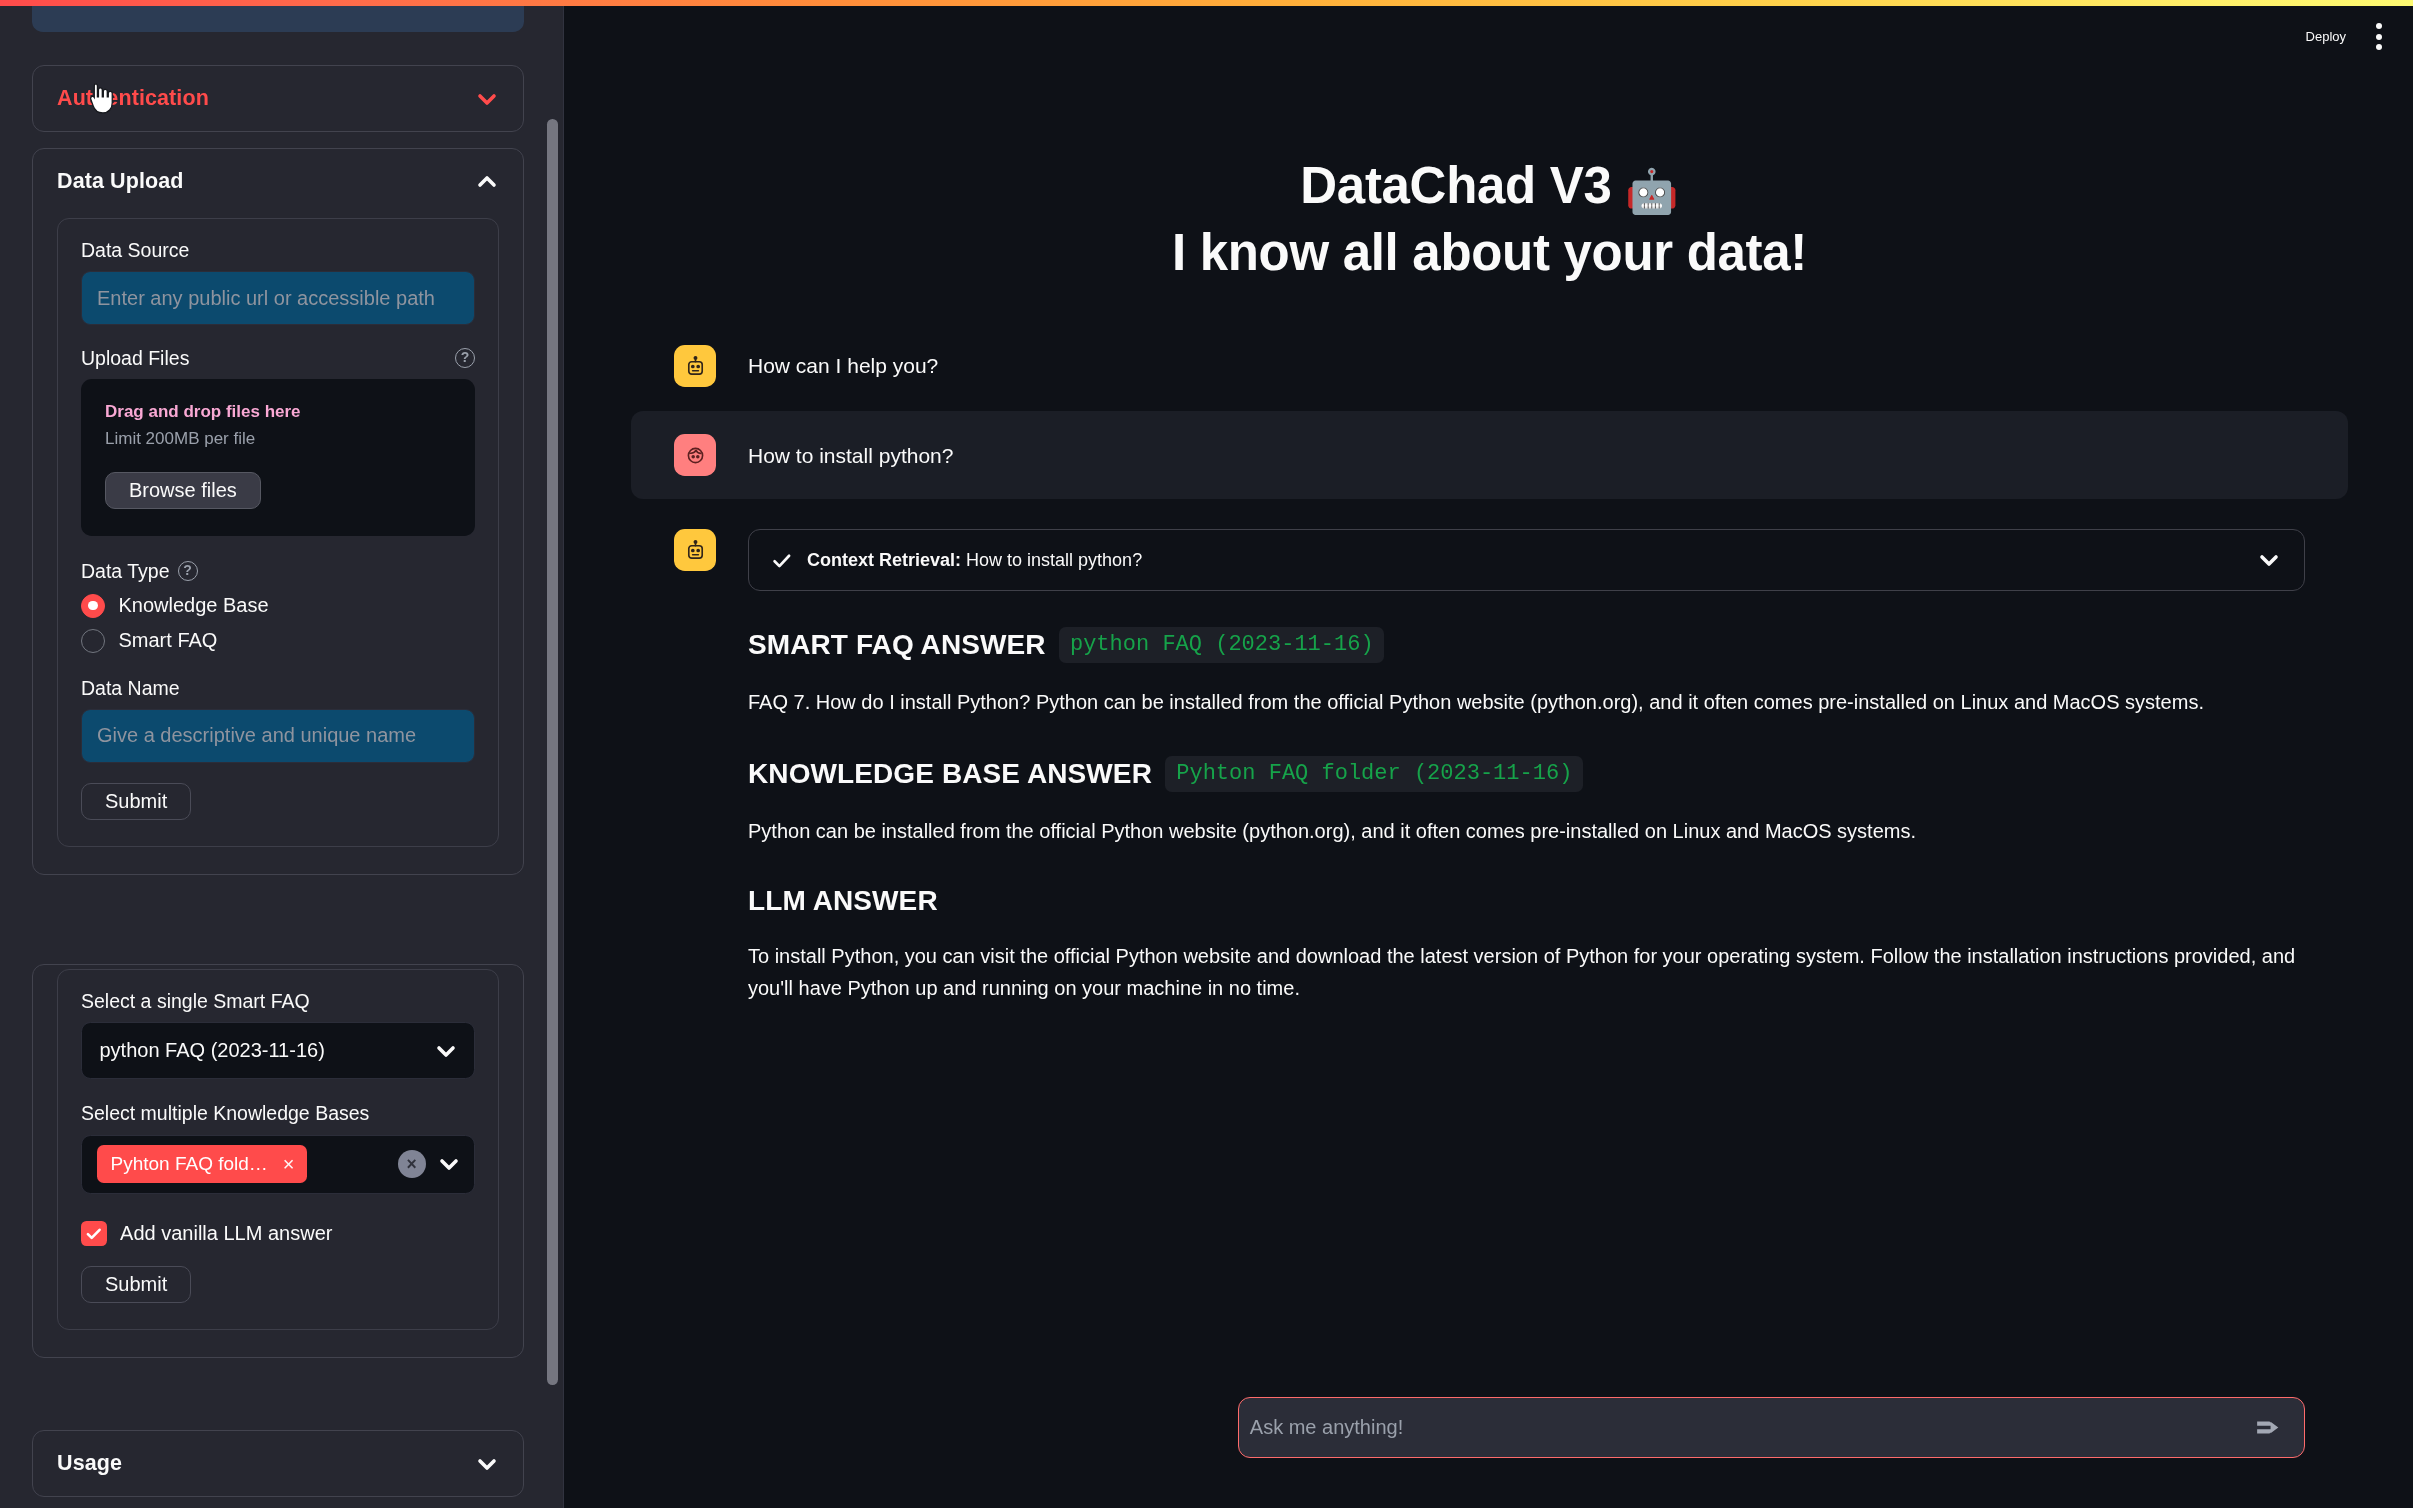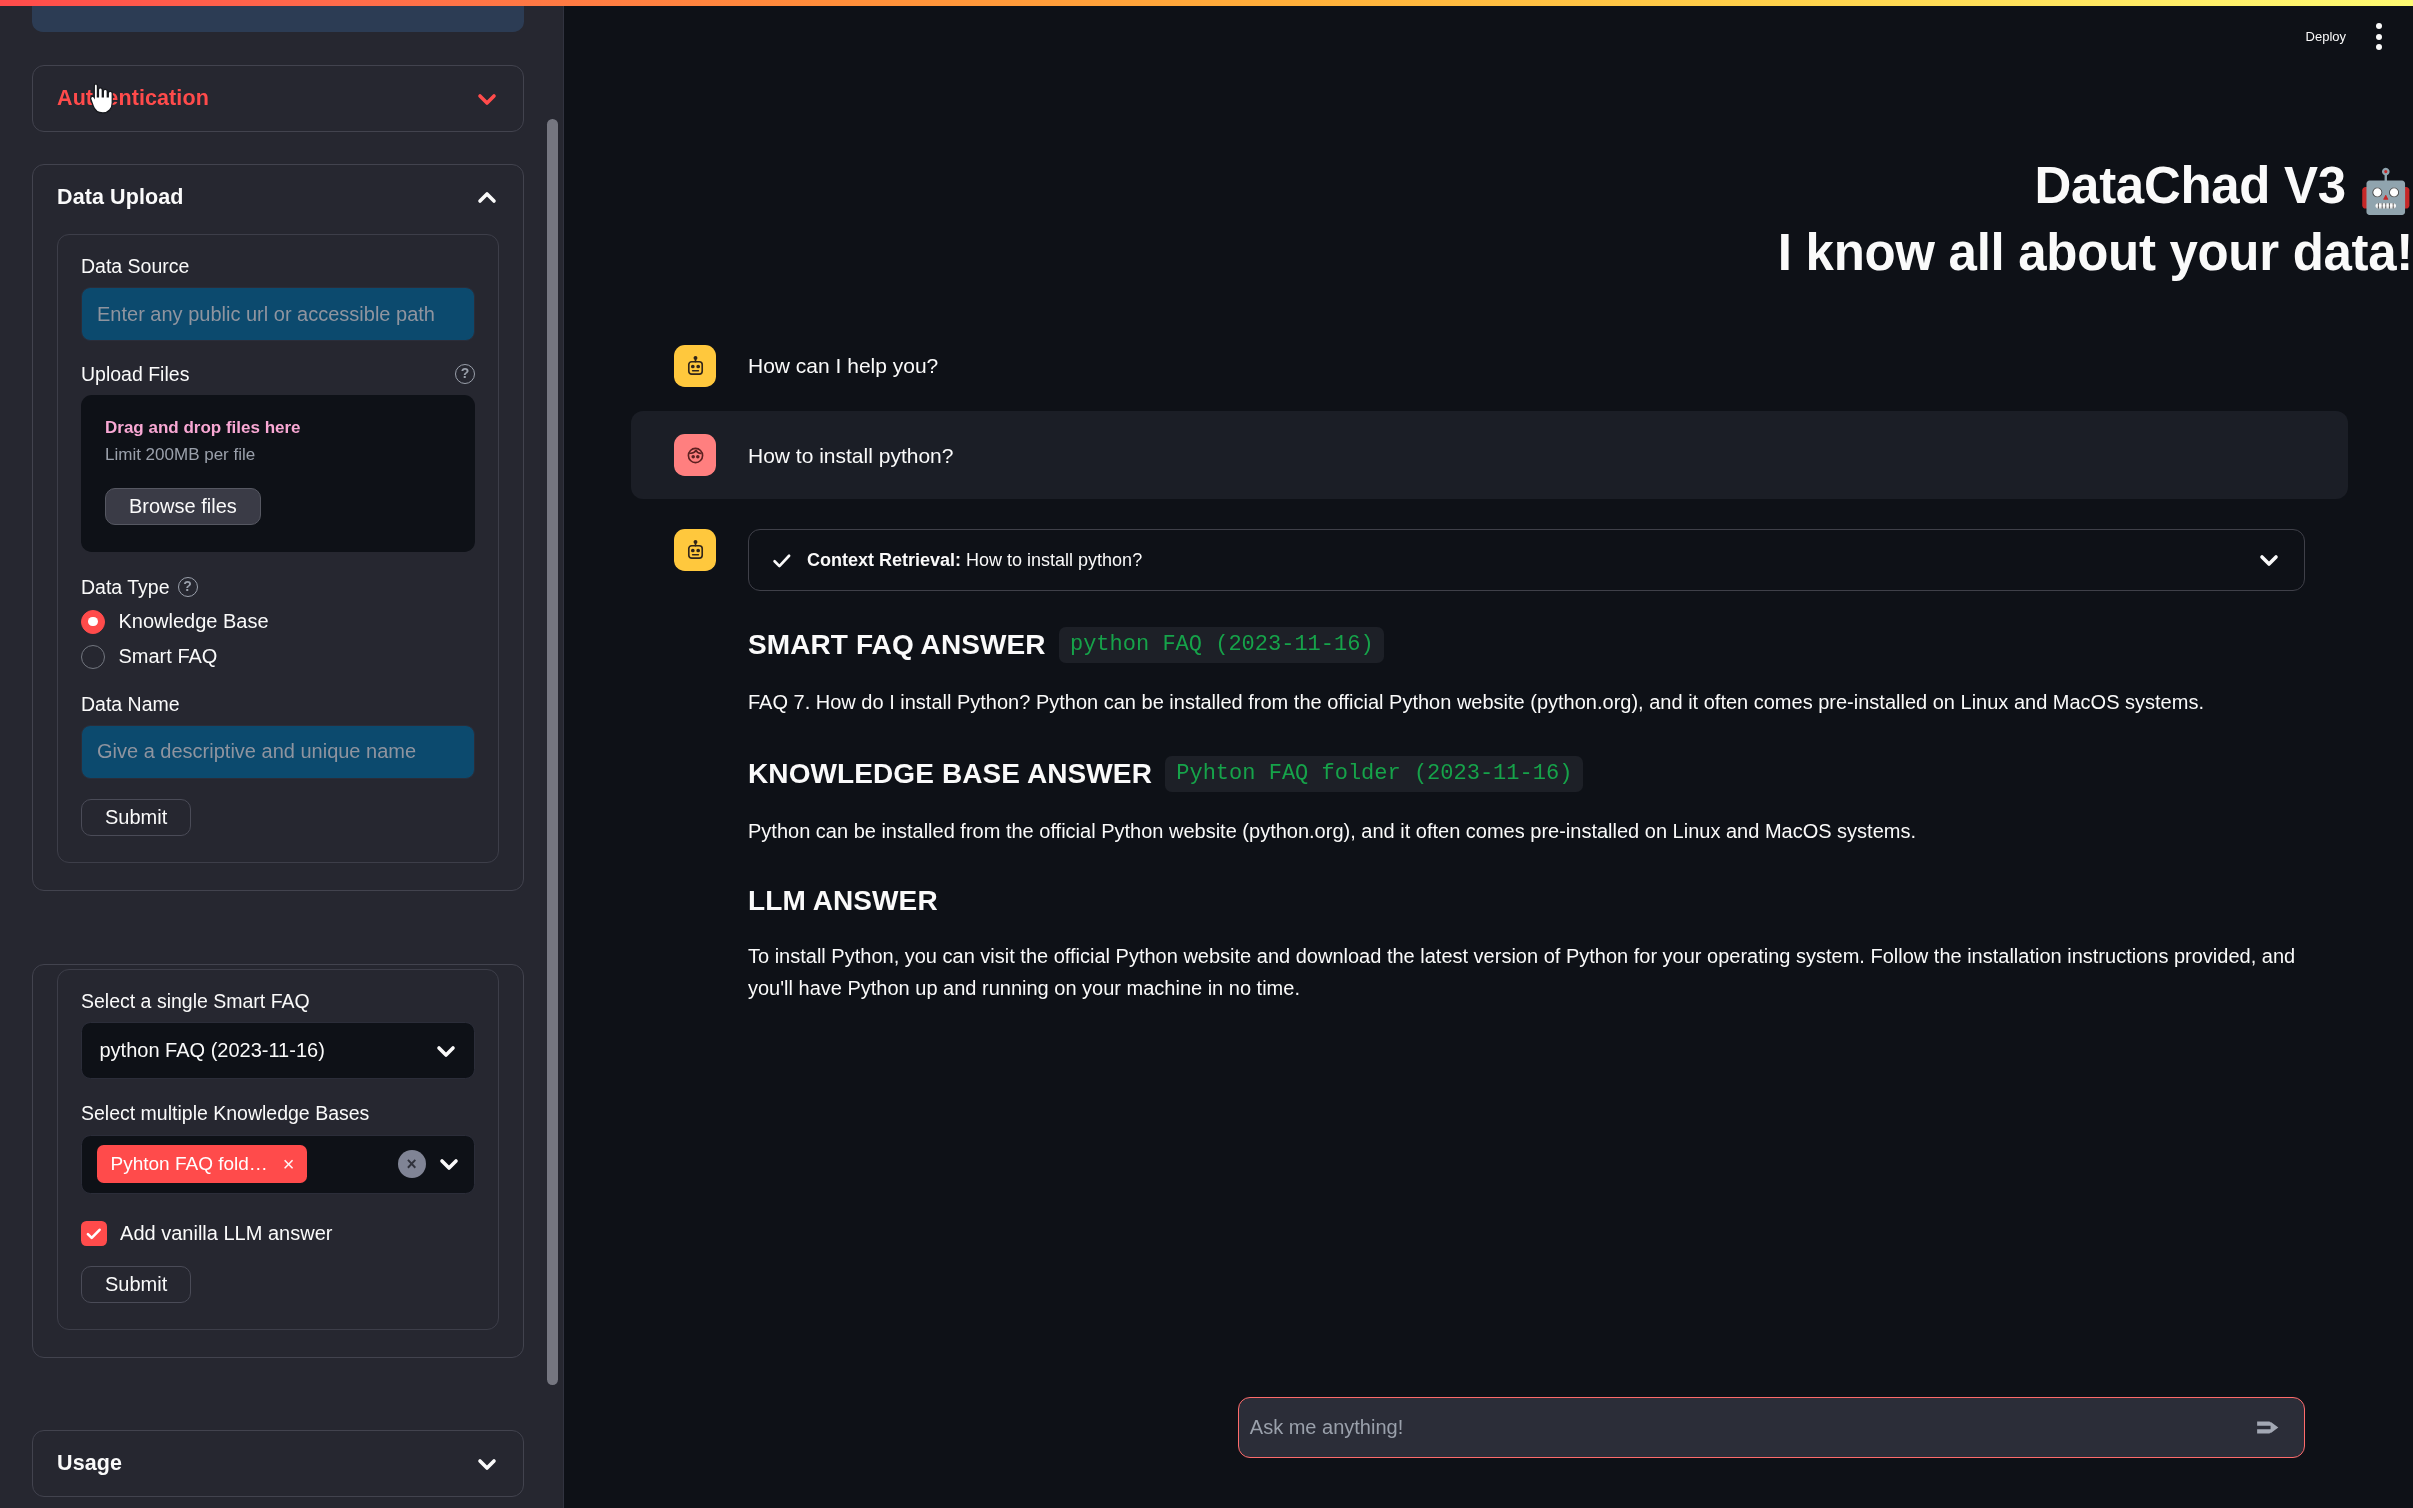--- a/index.html
+++ b/index.html
@@ -156,21 +156,20 @@
     display: flex; align-items: center; gap: 30px; padding-right: 31px;
   }
   .deploy { color: #fafafa; font-size: 13px; }
   .kebab { display: flex; flex-direction: column; gap: 4.7px; align-items: center; }
   .kebab i { width: 6px; height: 6px; border-radius: 50%; background: #fafafa; display: block; }
 
   .hero { text-align: center; margin-top: 152px; }
   .hero h1 {
     font-size: 51px; font-weight: 700; color: #fafafa; line-height: 1.32;
     letter-spacing: -0.3px;
-    text-align: right;
   }
   .robot { font-size: 43px; vertical-align: -2.7px; }
 
   .chat { position: absolute; left: 108px; right: 108px; top: 330px; }
 
   .msg { display: flex; align-items: flex-start; gap: 32px; padding: 15px 0; }
   .msg.user {
     background: #1b1e26; border-radius: 12px;
     padding: 23px 43px 23px 43px; margin: 9.4px -43px 0 -43px;
   }
@@ -241,21 +240,21 @@
 
       <div class="expander" style="top:65px;">
         <div class="exp-head">
           <div class="exp-title red">Authentication</div>
           <svg class="chev red" viewBox="0 0 24 24">
               <path d="M5 9l7 7 7-7"></path>
             </svg>
         </div>
       </div>
 
-      <div class="expander" style="top:164px;">
+      <div class="expander" style="top:148px;">
         <div class="exp-head">
           <div class="exp-title">Data Upload</div>
           <svg class="chev white" viewBox="0 0 24 24">
               <path d="M5 15l7-7 7 7"></path>
             </svg>
         </div>
         <div class="exp-body">
           <div class="inner-card">
 
             <div class="fld-label">Data Source</div>

